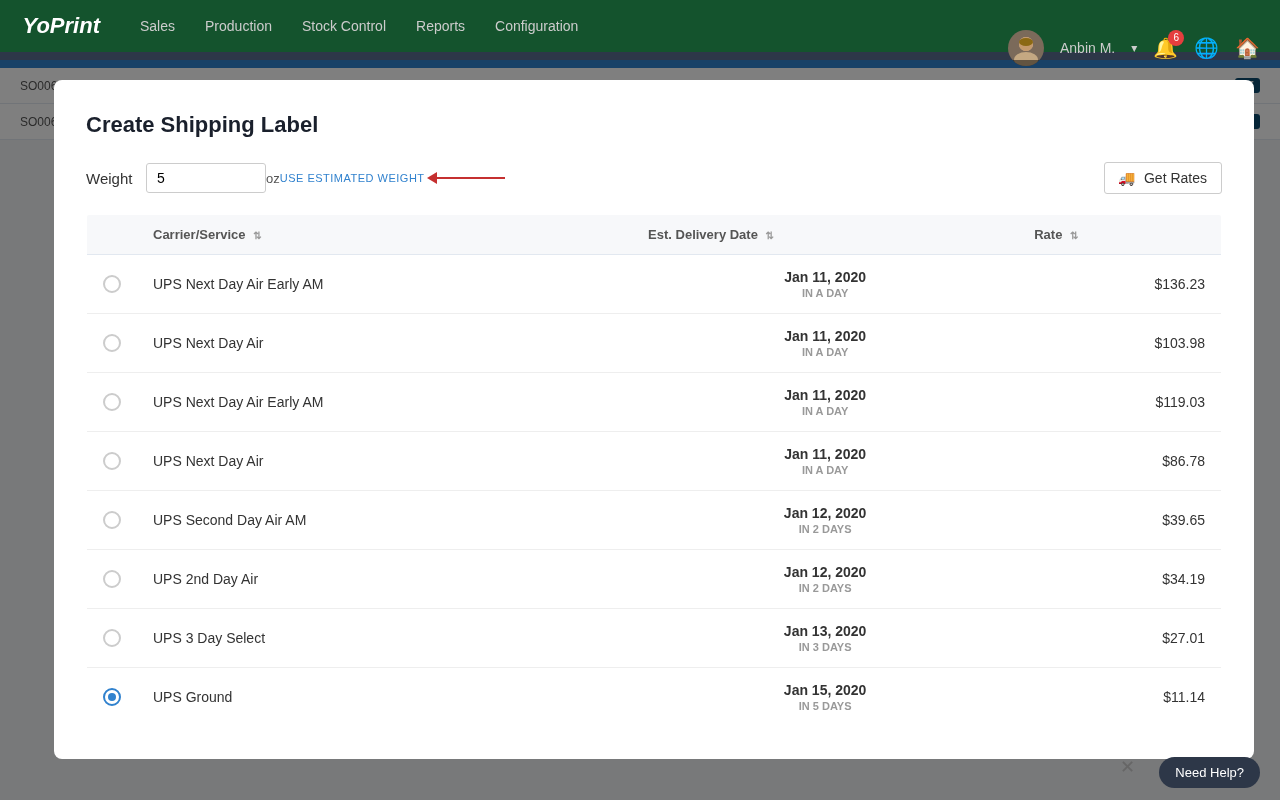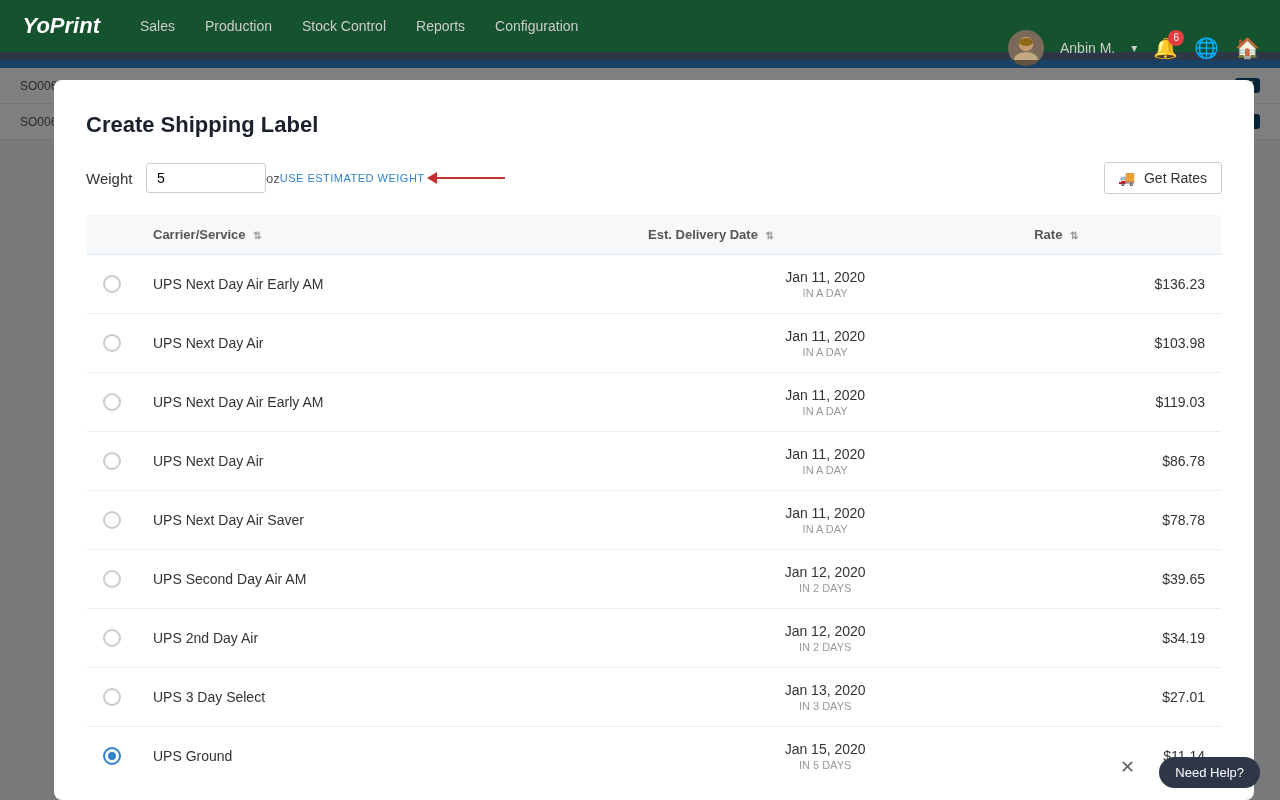--- a/index.html
+++ b/index.html
@@ -217,21 +217,21 @@
       padding: 14px 16px;
       font-size: 14px;
       color: #333;
       border-bottom: 1px solid #eee;
       vertical-align: middle;
     }
     .rates-table tr:last-child td { border-bottom: none; }
     .rates-table td:first-child { width: 50px; }
     .rates-table td:last-child { text-align: right; font-weight: 500; }
     .sort-icon { margin-left: 4px; font-size: 10px; color: #999; }
-    .delivery-date { text-align: center; }
+    .delivery-date { text-align: center; font-weight: bold; }
     .delivery-sub {
       font-size: 11px;
       color: #999;
       display: block;
       margin-top: 2px;
     }
 
     
     .radio-btn {
       width: 18px;
@@ -418,28 +418,20 @@
               <div class="radio-btn" style="cursor: pointer;"></div>
             </td>
             <td>UPS Next Day Air</td>
             <td class="delivery-date">Jan 11, 2020<span class="delivery-sub">IN A DAY</span></td>
             <td>$86.78</td>
           </tr>
           <tr>
             <td>
               <div class="radio-btn" style="cursor: pointer;"></div>
             </td>
-            <td>UPS Next Day Air Saver</td>
-            <td class="delivery-date">Jan 11, 2020<span class="delivery-sub">IN A DAY</span></td>
-            <td>$78.78</td>
-          </tr>
-          <tr>
-            <td>
-              <div class="radio-btn" style="cursor: pointer;"></div>
-            </td>
             <td>UPS Second Day Air AM</td>
             <td class="delivery-date">Jan 12, 2020<span class="delivery-sub">IN 2 DAYS</span></td>
             <td>$39.65</td>
           </tr>
           <tr>
             <td>
               <div class="radio-btn" style="cursor: pointer;"></div>
             </td>
             <td>UPS 2nd Day Air</td>
             <td class="delivery-date">Jan 12, 2020<span class="delivery-sub">IN 2 DAYS</span></td>

